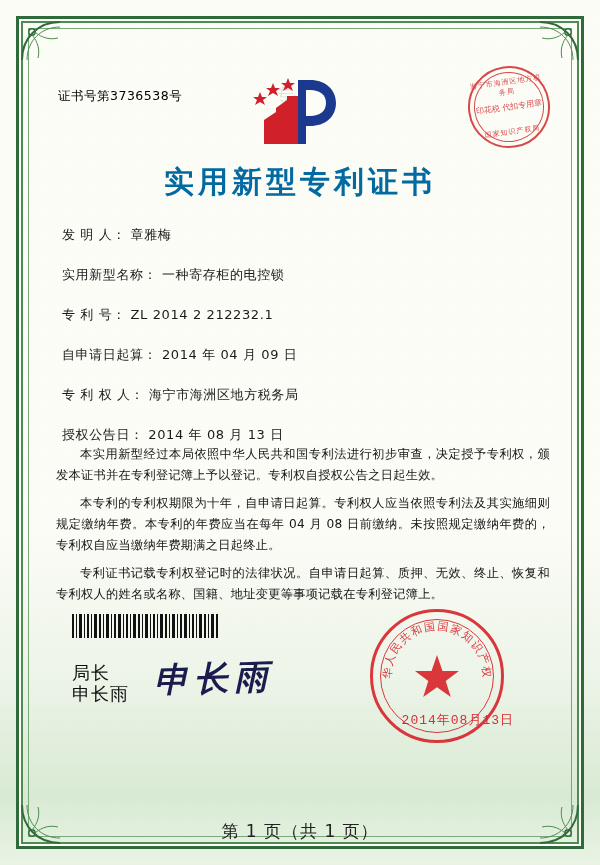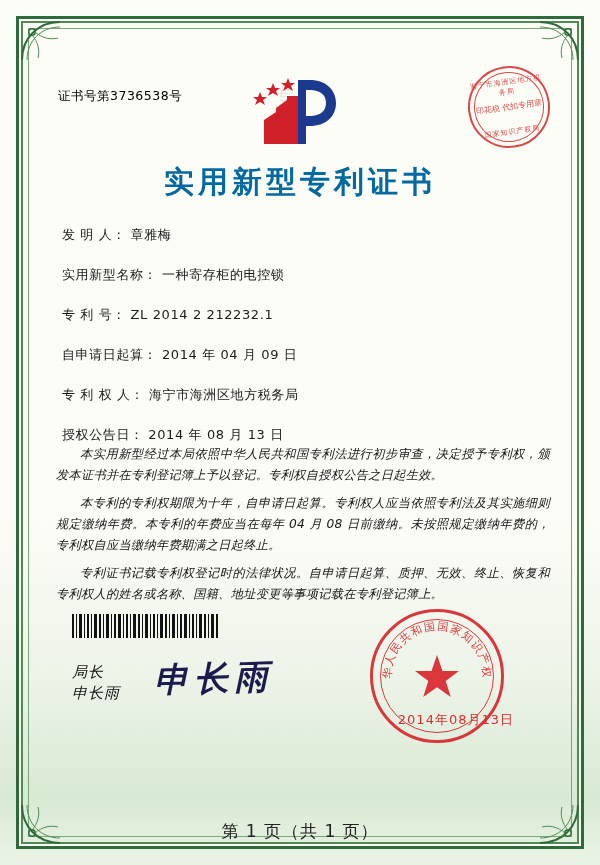--- a/index.html
+++ b/index.html
@@ -167,43 +167,41 @@
     top: 400px;
     font-size: 12.2px;
     line-height: 21px;
     color: #141414;
     text-align: justify;
     letter-spacing: .3px;
   }
   .paragraphs p {
     margin: 0 0 7px 0;
     text-indent: 24px;
-    font-style: italic;
   }
 
   
   .barcode {
     position: absolute;
     left: 28px;
     top: 570px;
     width: 148px;
     height: 24px;
   }
   .barcode svg { display: block; }
 
   
   .sign-block {
     position: absolute;
     left: 28px;
     top: 618px;
-    font-size: 15px;
+    font-size: 18px;
     line-height: 21px;
     color: #111;
     letter-spacing: 1px;
-    font-style: italic;
   }
   .handwriting {
     position: absolute;
     left: 110px;
     top: 612px;
     font-family: "DejaVu Serif", "Liberation Serif", serif;
     font-size: 34px;
     color: #1b1b4d;
     letter-spacing: 6px;
     transform: rotate(-2deg);
@@ -240,20 +238,21 @@
     inset: 0;
   }
   .seal-date {
     position: absolute;
     right: 42px;
     bottom: 92px;
     font-size: 13px;
     color: #d8232a;
     letter-spacing: 1px;
     opacity: .95;
+    font-family: Liberation Mono, monospace;
   }
 
   .footer {
     position: absolute;
     left: 0; right: 0;
     bottom: 22px;
     text-align: center;
     font-size: 17px;
     color: #222;
     letter-spacing: 1px;

